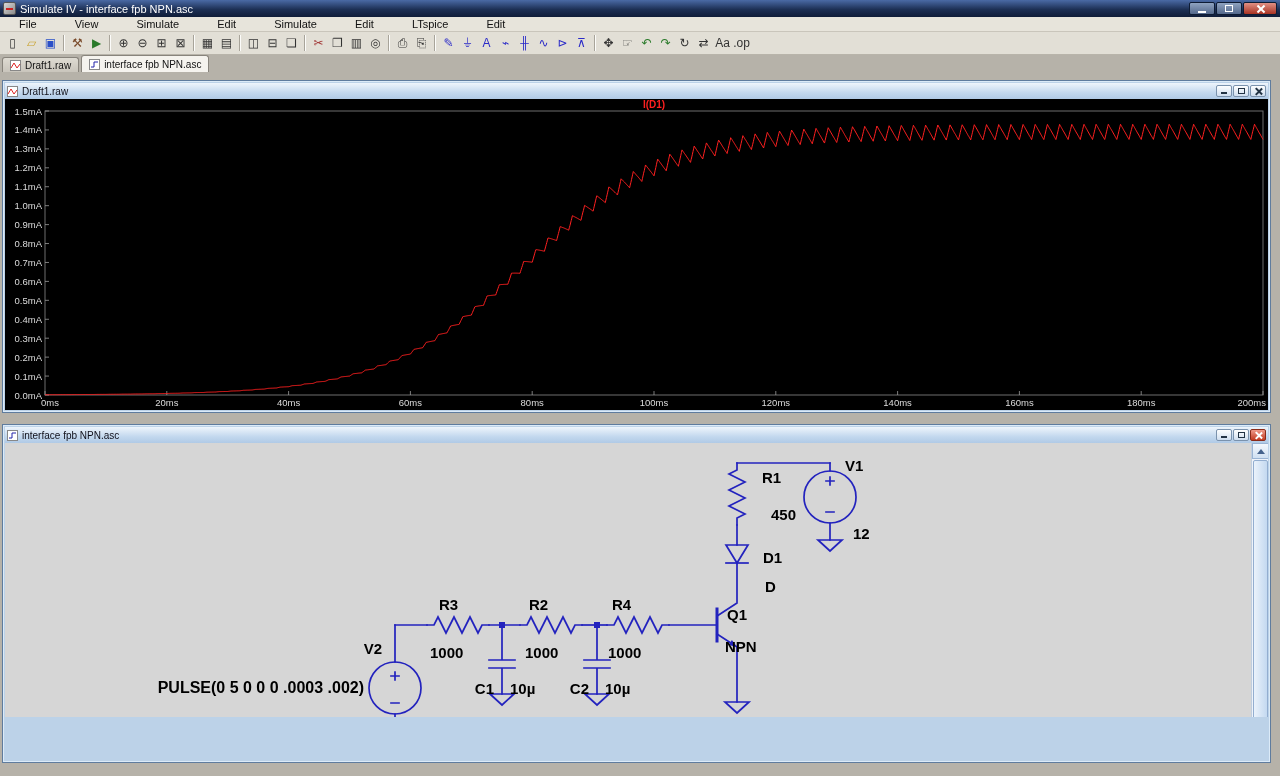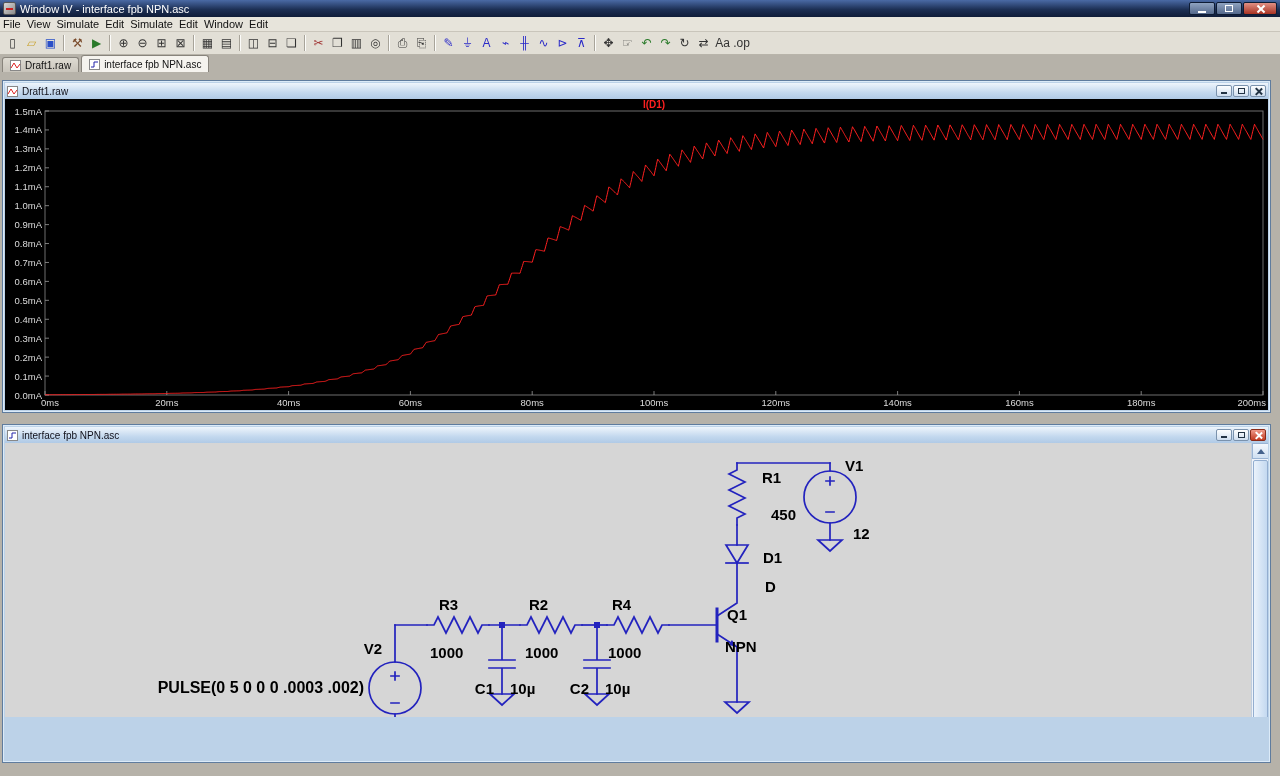--- a/index.html
+++ b/index.html
@@ -18,21 +18,21 @@
     background:linear-gradient(#8fa3c0,#54698c); display:flex; align-items:center; justify-content:center; }
   .cap-btn.close { background:linear-gradient(#e29084,#a83323); width:34px; }
   .g-min { width:8px; height:2px; background:#fff; margin-top:6px; }
   .g-max { width:8px; height:7px; border:1px solid #fff; }
   .g-close { position:relative; width:9px; height:9px; }
   .g-close::before,.g-close::after { content:""; position:absolute; left:4px; top:0; width:2px; height:10px; background:#fff; }
   .g-close::before { transform:rotate(45deg);} .g-close::after { transform:rotate(-45deg);}
 
   .menubar { position:absolute; top:17px; left:0; width:1280px; height:15px; background:#e7e4db;
     border-bottom:1px solid #c9c5bb; display:flex; align-items:center; font-size:11px; color:#111; }
-  .menu-item { padding:0 3px; height:100%; display:flex; align-items:center; }
+  .menu-item { padding:0 19px; height:100%; display:flex; align-items:center; }
 
   .toolbar { position:absolute; top:32px; left:0; width:1280px; height:23px; background:#e2dfd6;
     border-bottom:1px solid #b8b4aa; display:flex; align-items:center; padding:0 3px; }
   .tool { width:19px; height:19px; display:flex; align-items:center; justify-content:center;
     font-size:12px; color:#333; border:1px solid transparent; flex:0 0 auto; }
   .tool-sep { width:2px; height:16px; border-left:1px solid #a8a49a; border-right:1px solid #fcfcfa; margin:0 3px; flex:0 0 auto; }
 
   .tabbar { position:absolute; top:55px; left:0; width:1280px; height:17px; background:#b6b2a9;
     display:flex; align-items:flex-end; padding-left:2px; gap:2px; }
   .tab { height:15px; display:flex; align-items:center; gap:4px; padding:0 7px; font-size:10px; color:#111;
@@ -78,42 +78,42 @@
   .tri-up   { width:0; height:0; border-left:4px solid transparent; border-right:4px solid transparent; border-bottom:5px solid #44628c; }
   .tri-down { width:0; height:0; border-left:4px solid transparent; border-right:4px solid transparent; border-top:5px solid #44628c; }
   .vs-thumb { position:absolute; left:1px; top:17px; width:15px; height:280px;
     background:linear-gradient(90deg,#eaf2fb,#c4d9f0); border:1px solid #93aed0; border-radius:2px; }
 </style>
 </head>
 <body>
 
 <div class="titlebar">
   <span class="app-icon"></span>
-  <span>Window IV - interface fpb NPN.asc</span>
+  <span>Simulate IV - interface fpb NPN.asc</span>
   <span class="cap-buttons">
     <span class="cap-btn">
         <span class="g-min"></span>
       </span>
     <span class="cap-btn">
         <span class="g-max"></span>
       </span>
     <span class="cap-btn close">
         <span class="g-close"></span>
       </span>
   </span>
 </div>
 
 <div class="menubar" id="menubar">
     <span class="menu-item">File</span>
     <span class="menu-item">View</span>
     <span class="menu-item">Simulate</span>
     <span class="menu-item">Edit</span>
     <span class="menu-item">Simulate</span>
     <span class="menu-item">Edit</span>
-    <span class="menu-item">Window</span>
+    <span class="menu-item">LTspice</span>
     <span class="menu-item">Edit</span>
   </div>
 <div class="toolbar" id="toolbar">
     <span class="tool">▯</span>
     <span class="tool" style="color: rgb(200, 160, 42);">▱</span>
     <span class="tool" style="color: rgb(42, 79, 200);">▣</span>
     <span class="tool-sep"></span>
     <span class="tool" style="color: rgb(122, 74, 42);">⚒</span>
     <span class="tool" style="color: rgb(42, 122, 42);">▶</span>
     <span class="tool-sep"></span>

